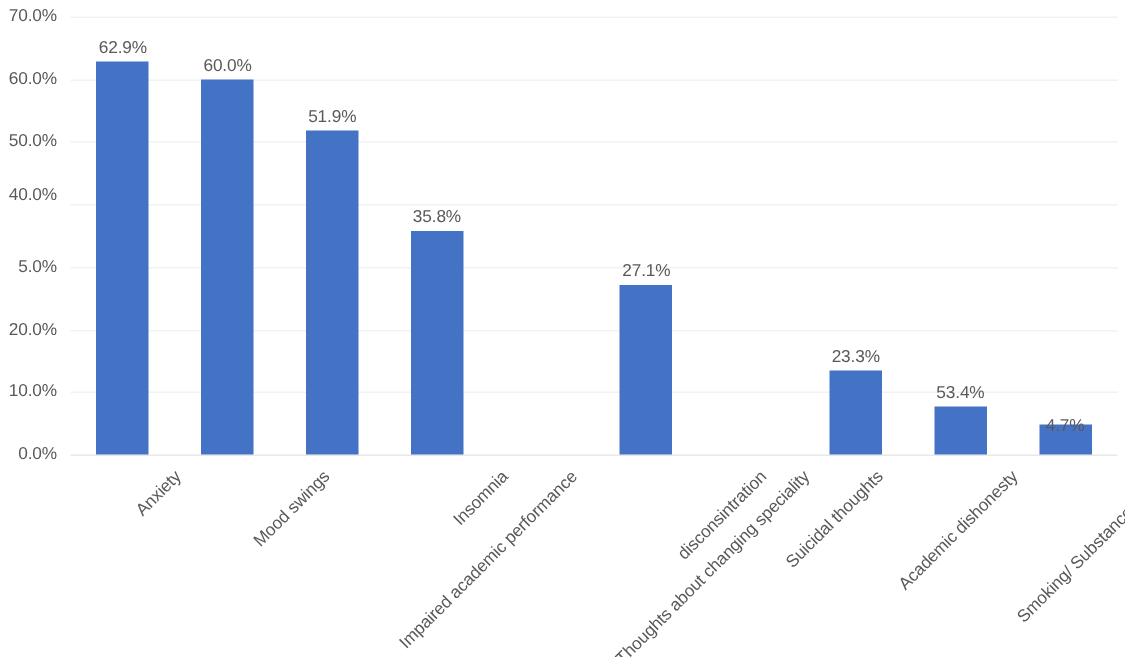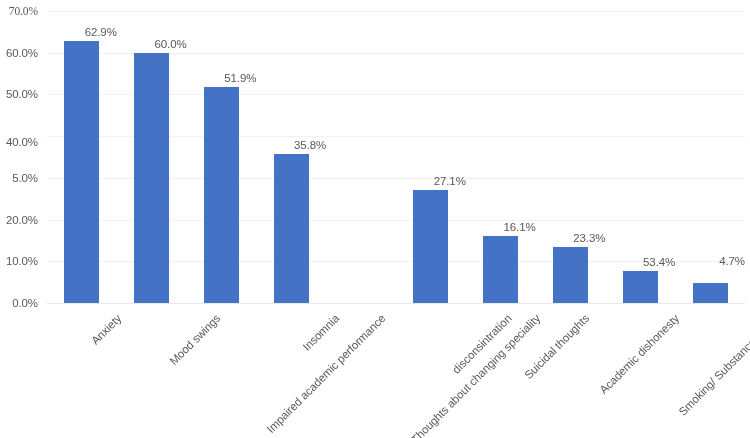--- a/index.html
+++ b/index.html
@@ -76,21 +76,21 @@
     position: absolute;
     bottom: 0;
     left: 25%;
     width: 50%;
     background: #4472c4;
   }
   .bar-label {
     position: absolute;
     left: 0;
     width: 100%;
-    text-align: right;
+    text-align: center;
     font-size: 11.5px;
     color: #595959;
     white-space: nowrap;
     letter-spacing: -0.1px;
   }
 
   
   .cat-layer {
     position: absolute;
     left: 47px;
@@ -120,24 +120,24 @@
 </head>
 <body>
 
 <div id="chart-root">
 
   <div class="y-axis" id="y-axis">
       <div class="y-tick" style="top: 303px;">0.0%</div>
       <div class="y-tick" style="top: 261.286px;">10.0%</div>
       <div class="y-tick" style="top: 219.571px; margin-left: 12px;">20.0%</div>
       <div class="y-tick" style="top: 177.857px;">5.0%</div>
-      <div class="y-tick" style="top: 142px;">40.0%</div>
+      <div class="y-tick" style="top: 130px;">40.0%</div>
       <div class="y-tick" style="top: 94.4286px;">50.0%</div>
       <div class="y-tick" style="top: 52.7143px;">60.0%</div>
-      <div class="y-tick" style="top: 11px; font-family: Liberation Serif, serif;">70.0%</div>
+      <div class="y-tick" style="top: 11px;">70.0%</div>
     </div>
 
   <div class="plot-area">
     <div id="gridlines">
         <div class="gridline baseline" style="top: 292px;"></div>
         <div class="gridline" style="top: 250.286px;"></div>
         <div class="gridline" style="top: 208.571px;"></div>
         <div class="gridline" style="top: 166.857px;"></div>
         <div class="gridline" style="top: 125.143px;"></div>
         <div class="gridline" style="top: 83.4286px;"></div>
@@ -158,35 +158,31 @@
           <div class="bar-label" style="bottom: 219.497px;">51.9%</div>
         </div>
         <div class="bar-slot" style="left: 30%; width: 10%;">
           <div class="bar" style="height: 149.337px; background: rgb(68, 114, 196);"></div>
           <div class="bar-label" style="bottom: 152.337px;">35.8%</div>
         </div>
         <div class="bar-slot" style="left: 50%; width: 10%;">
           <div class="bar" style="height: 113.046px; background: rgb(68, 114, 196);"></div>
           <div class="bar-label" style="bottom: 116.046px;">27.1%</div>
         </div>
-        <div class="bar-slot" style="left: 60%; width: 10%;">
-          <div class="bar" style="height: 67.16px; background: rgb(68, 114, 196);"></div>
-          <div class="bar-label" style="bottom: 70.16px;">16.1%</div>
-        </div>
         <div class="bar-slot" style="left: 70%; width: 10%;">
           <div class="bar" style="height: 56.3143px; background: rgb(68, 114, 196);"></div>
           <div class="bar-label" style="bottom: 59.3143px;">23.3%</div>
         </div>
         <div class="bar-slot" style="left: 80%; width: 10%;">
           <div class="bar" style="height: 32.12px; background: rgb(68, 114, 196);"></div>
           <div class="bar-label" style="bottom: 35.12px;">53.4%</div>
         </div>
         <div class="bar-slot" style="left: 90%; width: 10%;">
           <div class="bar" style="height: 19.6057px; background: rgb(68, 114, 196);"></div>
-          <div class="bar-label" style="bottom: 36px;">4.7%</div>
+          <div class="bar-label" style="bottom: 13px;">4.7%</div>
         </div>
       </div>
   </div>
 
   <div class="cat-layer" id="cat-layer">
       <div class="cat-slot" style="left: 0%; width: 10%;">
         <div class="cat-label">Anxiety</div>
       </div>
       <div class="cat-slot" style="left: 10%; width: 10%;">
         <div class="cat-label">Mood swings</div>

